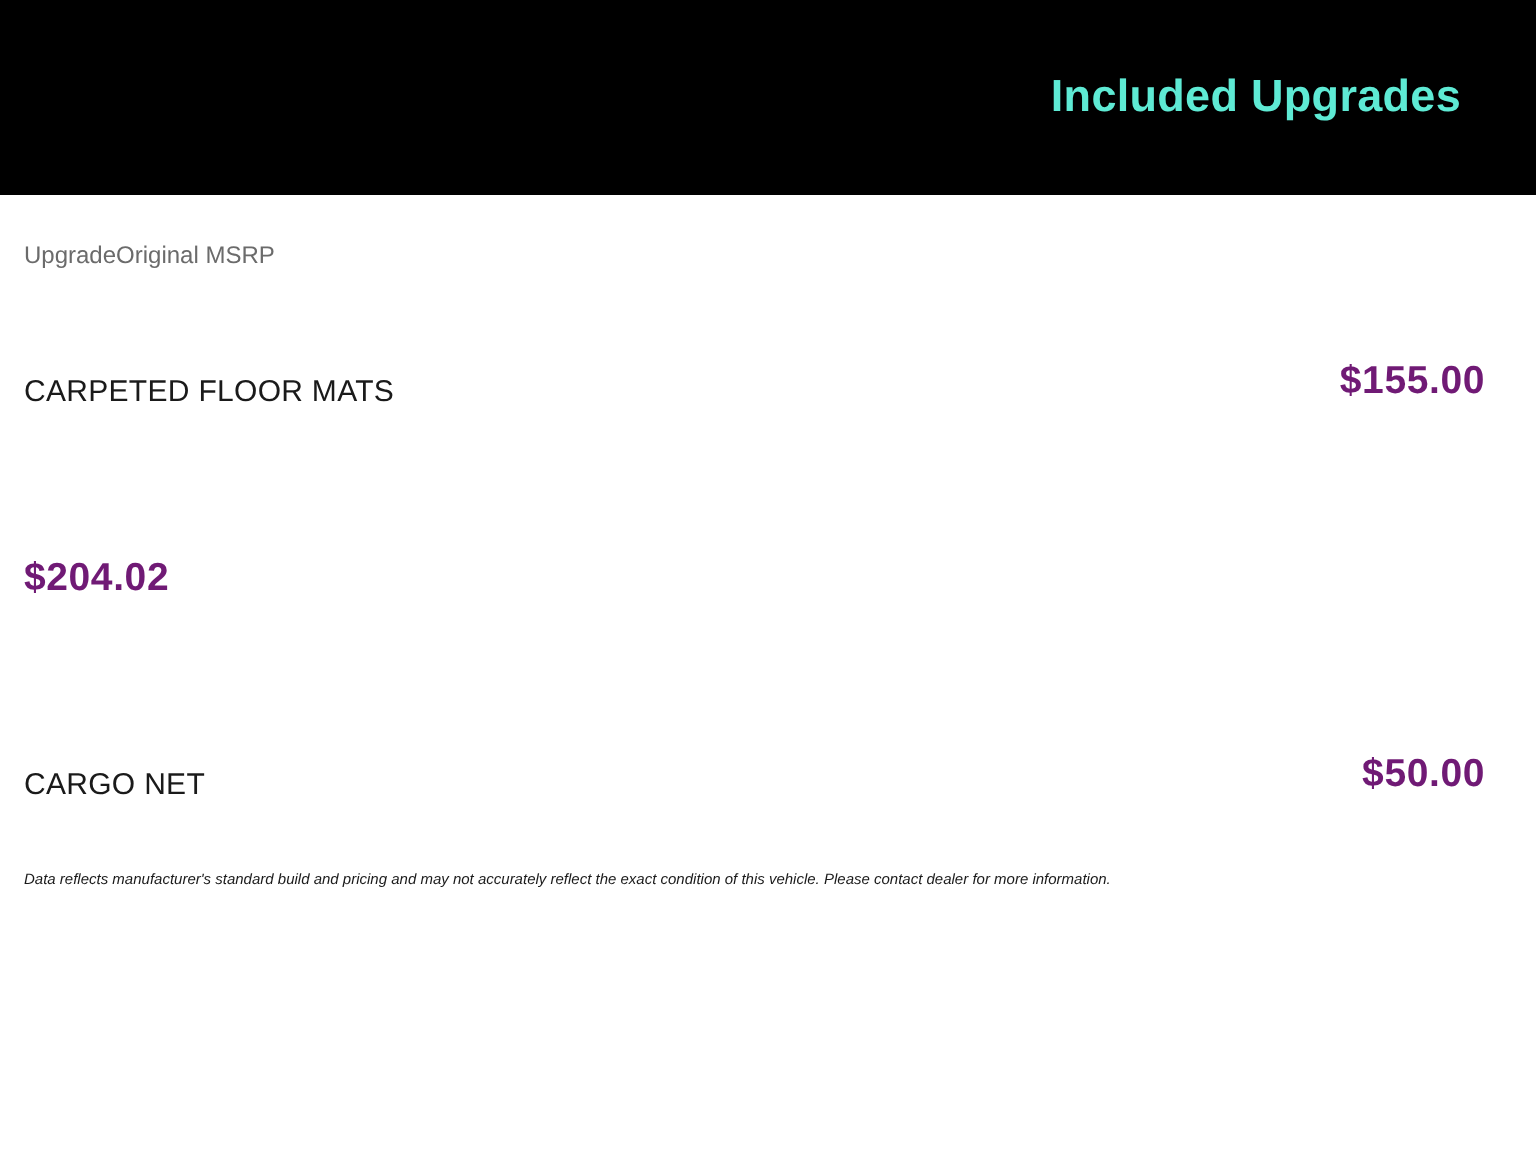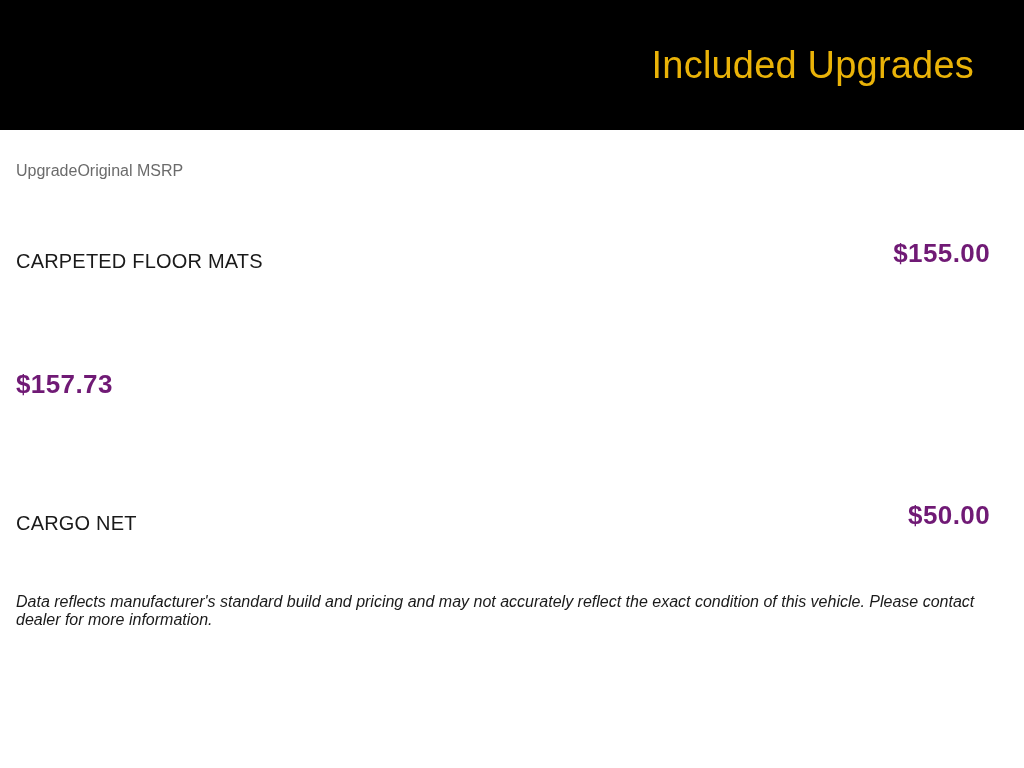--- a/index.html
+++ b/index.html
@@ -13,23 +13,23 @@
   
   .banner {
     height: 130px;
     background: #000000;
     display: flex;
     align-items: center;
     justify-content: flex-end;
     padding-right: 50px;
   }
   .banner-title {
-    color: #eab308;
-    font-size: 38px;
-    font-weight: 400;
+    color: #5eead4;
+    font-size: 30px;
+    font-weight: 700;
     letter-spacing: 0.2px;
   }
   
   .table-wrap {
     padding: 0;
   }
   .col-headers {
     display: flex;
     align-items: baseline;
     padding: 32px 34px 0 16px;
@@ -56,24 +56,24 @@
     letter-spacing: 0.2px;
     margin-top: 16px;
   }
   .upgrade-price {
     color: #701a75;
     font-size: 26px;
     font-weight: 700;
     letter-spacing: 0.4px;
   }
   .disclaimer {
-    margin-top: 12px;
+    margin-top: 0;
     padding: 0 48px 0 16px;
     color: #1a1a1a;
-    font-size: 16px;
+    font-size: 10px;
     font-style: italic;
   }
 </style>
 </head>
 <body>
 
 <div class="banner">
   <div class="banner-title">Included Upgrades</div>
 </div>
 
@@ -84,21 +84,21 @@
   </div>
 
   <div class="rows" id="rows-container">
   <div class="row">
     <span class="upgrade-name">CARPETED FLOOR MATS</span>
     <span class="upgrade-price">$155.00</span>
   </div>
 
 
   <div class="row">
-    <span class="upgrade-price">$157.73</span>
+    <span class="upgrade-price">$204.02</span>
   </div>
 
   <div class="row">
     <span class="upgrade-name">CARGO NET</span>
     <span class="upgrade-price">$50.00</span>
   </div>
 </div>
 
   <div class="disclaimer">Data reflects manufacturer's standard build and pricing and may not accurately reflect the exact condition of this vehicle. Please contact dealer for more information.</div>
 </div>

